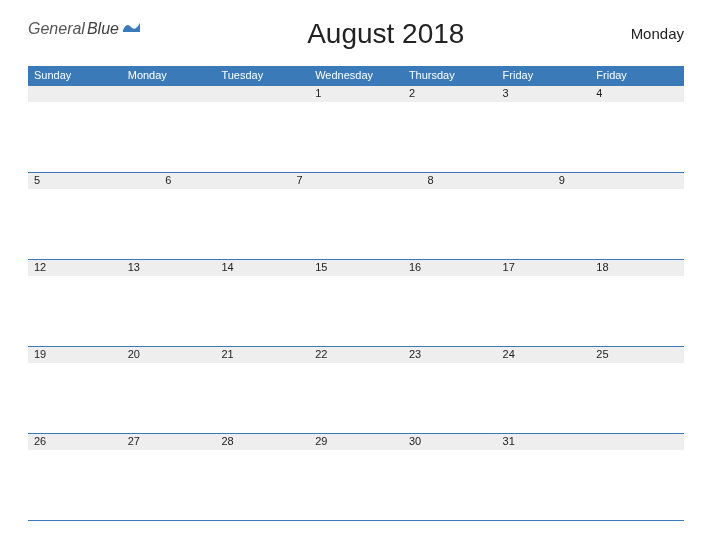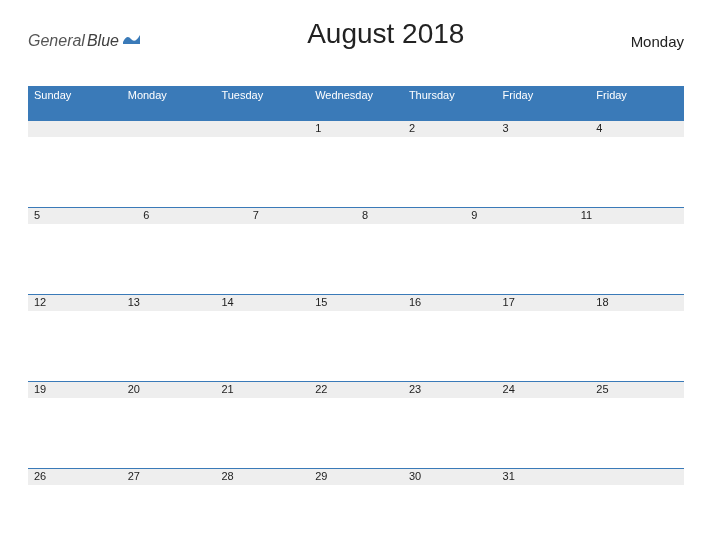--- a/index.html
+++ b/index.html
@@ -9,23 +9,23 @@
     }
     body {
       font-family: Arial, sans-serif;
       background: #fff;
       width: 712px;
       height: 550px;
       padding: 20px 28px;
     }
     .header {
       display: flex;
-      align-items: flex-end;
+      align-items: flex-start;
       justify-content: space-between;
-      margin-bottom: 36px;
+      margin-bottom: 16px;
       gap: 8px;
     }
     .logo {
       display: flex;
       align-items: baseline;
       gap: 2px;
     }
     .logo-general {
       font-size: 16px;
       font-style: italic;
@@ -51,21 +51,21 @@
       font-size: 15px;
       color: #222;
       margin-top: 5px;
     }
     .calendar {
       width: 100%;
     }
     .day-headers {
       display: flex;
       background: #3a7ab8;
-      height: 35px;
+      height: 20px;
       margin-top: 16px;
     }
     .day-header {
       flex: 1;
       color: #fff;
       font-size: 11px;
       padding: 3px 6px;
       text-align: left;
     }
     .week-row {
@@ -150,23 +150,20 @@
       </div>
     <div class="day-cell">
         <div class="day-number-band">7</div>
       </div>
     <div class="day-cell">
         <div class="day-number-band">8</div>
       </div>
     <div class="day-cell">
         <div class="day-number-band">9</div>
       </div>
-    <div class="day-cell">
-        <div class="day-number-band">11</div>
-      </div>
   </div>
 
   <div class="week-row">
     <div class="day-cell">
         <div class="day-number-band">12</div>
       </div>
     <div class="day-cell">
         <div class="day-number-band">13</div>
       </div>
     <div class="day-cell">

